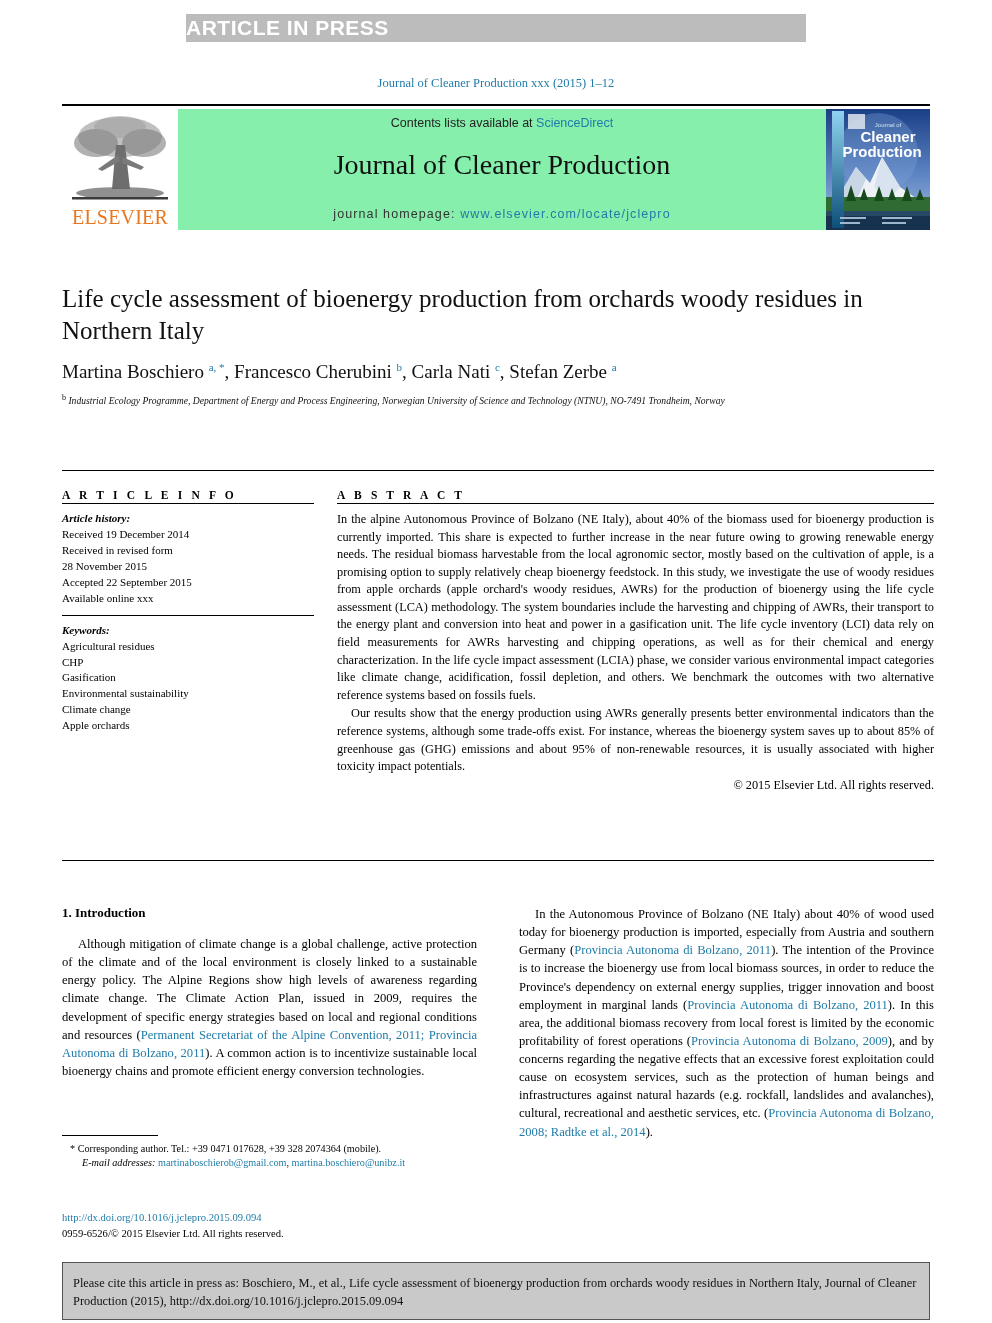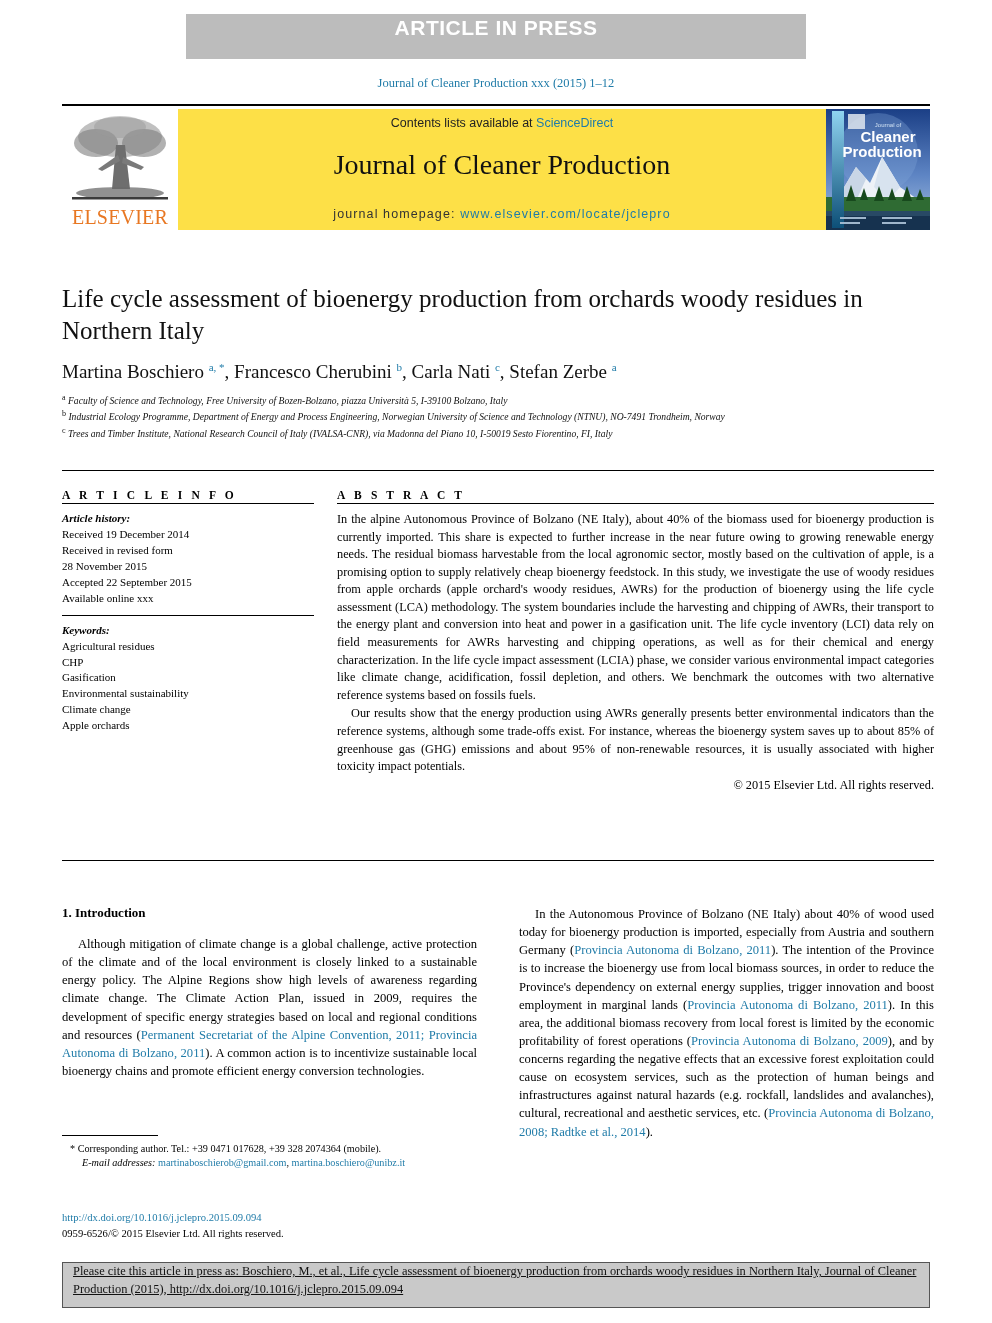--- a/index.html
+++ b/index.html
@@ -15,28 +15,28 @@
     position: relative;
     overflow: hidden;
   }
 
   
   .press-banner {
     position: absolute;
     left: 186px;
     top: 14px;
     width: 620px;
-    height: 45px;
+    height: 28px;
     background: #bcbcbc;
     color: #ffffff;
     font-family: "Liberation Sans", sans-serif;
     font-weight: bold;
     font-size: 21px;
     letter-spacing: 0.5px;
-    text-align: center;
+    text-align: left;
     line-height: 28px;
   }
 
   
   .journal-ref {
     position: absolute;
     left: 0;
     top: 76px;
     width: 992px;
     text-align: center;
@@ -74,21 +74,21 @@
     left: 0;
     width: 116px;
     text-align: center;
     color: #e87722;
     font-family: "Liberation Serif", serif;
     font-size: 20px;
     letter-spacing: 0.2px;
   }
   .mast-center {
     flex: 1 1 auto;
-    background: #fde047;
+    background: #86efac;
     position: relative;
   }
   .contents-line {
     position: absolute;
     top: 7px; left: 0; width: 100%;
     text-align: center;
     font-family: "Liberation Sans", sans-serif;
     font-size: 12.5px;
     color: #222;
   }
@@ -266,25 +266,24 @@
 
   
   .cite-box {
     position: absolute;
     left: 62px;
     top: 1262px;
     width: 868px;
     border: 1px solid #555;
     background: #c9c9c9;
     box-sizing: border-box;
-    padding: 0 10px 9px 10px;
+    padding: 12px 10px 9px 10px;
     font-size: 12.4px;
     line-height: 1.42;
     color: #111;
-    text-decoration: underline;
   }
 </style>
 </head>
 <body>
 
 <div class="press-banner">ARTICLE IN PRESS</div>
 
 <div class="journal-ref">Journal of Cleaner Production xxx (2015) 1–12</div>
 
 <div class="masthead">
@@ -361,23 +360,21 @@
       </svg>
     </div>
 
   </div>
 </div>
 
 <div class="title-block">
   <h1 class="paper-title">Life cycle assessment of bioenergy production from orchards woody residues in Northern Italy</h1>
   <div class="authors">Martina Boschiero <sup>a, *</sup>, Francesco Cherubini <sup>b</sup>, Carla Nati <sup>c</sup>, Stefan Zerbe <sup>a</sup></div>
   <div class="affiliations">
-    <div><sup>a</sup> <span>Faculty of Science and Technology, Free University of Bozen-Bolzano, piazza Università 5, I-39100 Bolzano, Italy</span></div>
     <div><sup>b</sup> <span>Industrial Ecology Programme, Department of Energy and Process Engineering, Norwegian University of Science and Technology (NTNU), NO-7491 Trondheim, Norway</span></div>
-    <div><sup>c</sup> <span>Trees and Timber Institute, National Research Council of Italy (IVALSA-CNR), via Madonna del Piano 10, I-50019 Sesto Fiorentino, FI, Italy</span></div>
   </div>
 </div>
 
 <div class="rule-main"></div>
 
 <div class="info-col">
   <div class="section-head">A R T I C L E   I N F O</div>
   <div class="hr-thin"></div>
   <div class="info-list">
     <div class="info-label">Article history:</div>

